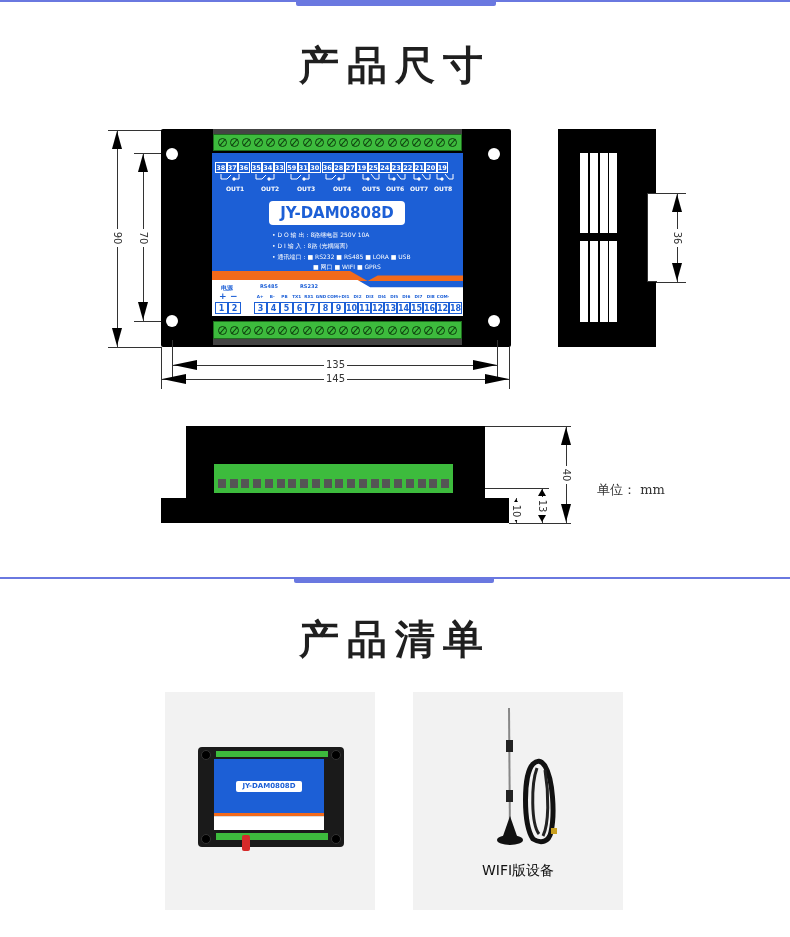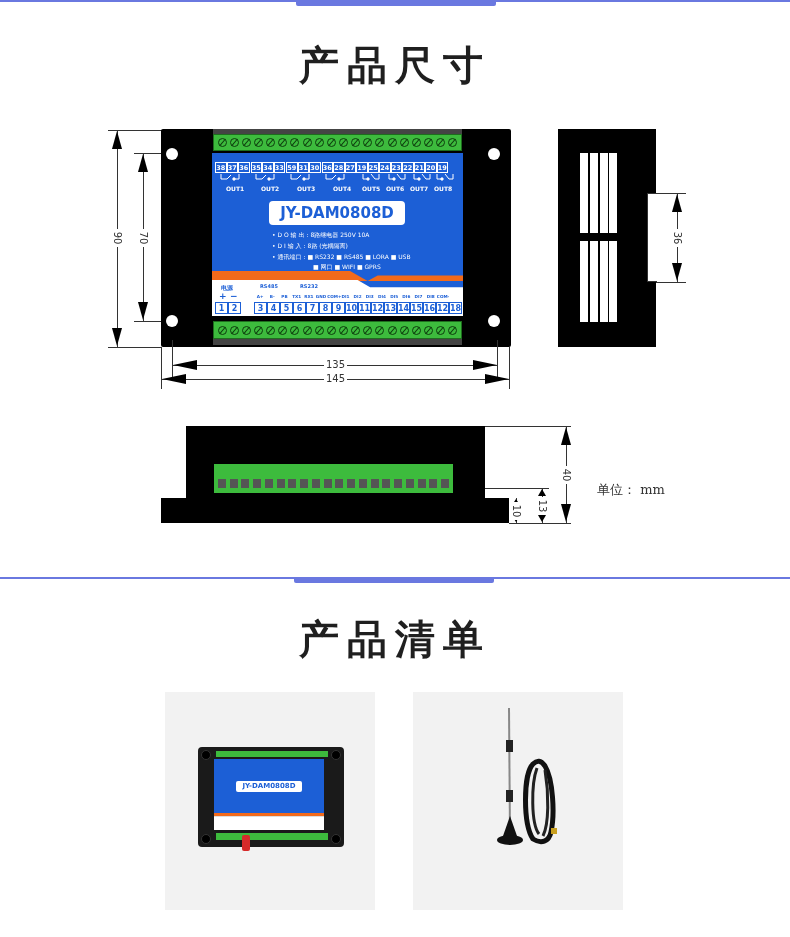--- a/index.html
+++ b/index.html
@@ -338,13 +338,14 @@
     <line x1="16" y1="4" x2="17" y2="132" stroke="#888" stroke-width="2"></line>
     <rect x="13" y="36" width="7" height="12" fill="#222"></rect>
     <rect x="13" y="86" width="7" height="12" fill="#222"></rect>
     <path d="M17 112 L10 132 L24 132 Z" fill="#111"></path>
     <ellipse cx="17" cy="136" rx="13" ry="5" fill="#111"></ellipse>
     <path d="M40 60 C30 70 30 120 40 135 C48 140 56 138 58 128 C62 110 60 75 52 62 C48 56 44 56 40 60 Z" fill="none" stroke="#111" stroke-width="5"></path>
     <path d="M44 64 C38 80 38 120 46 130" fill="none" stroke="#222" stroke-width="3"></path>
     <path d="M52 66 C56 90 56 120 50 132" fill="none" stroke="#222" stroke-width="3"></path>
     <rect x="58" y="124" width="6" height="6" fill="#c9a020"></rect>
   </svg>
+  <div class="card-label" style="top:170px;font-size:14px;">WIFI版设备</div>
 </div>
 
 </body></html>

